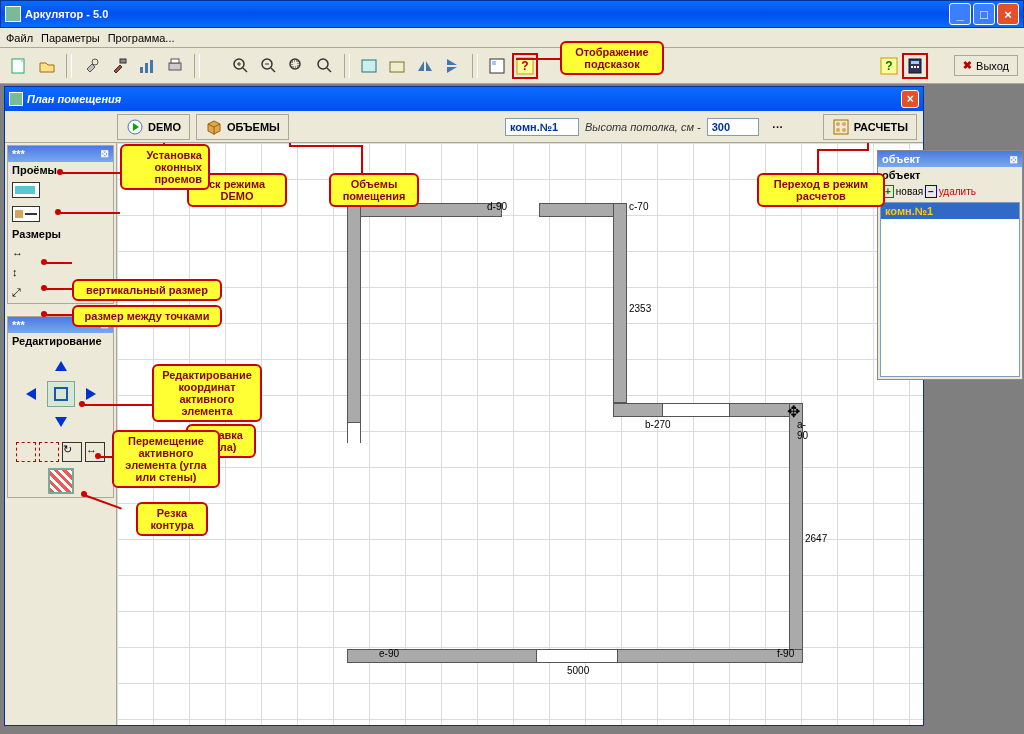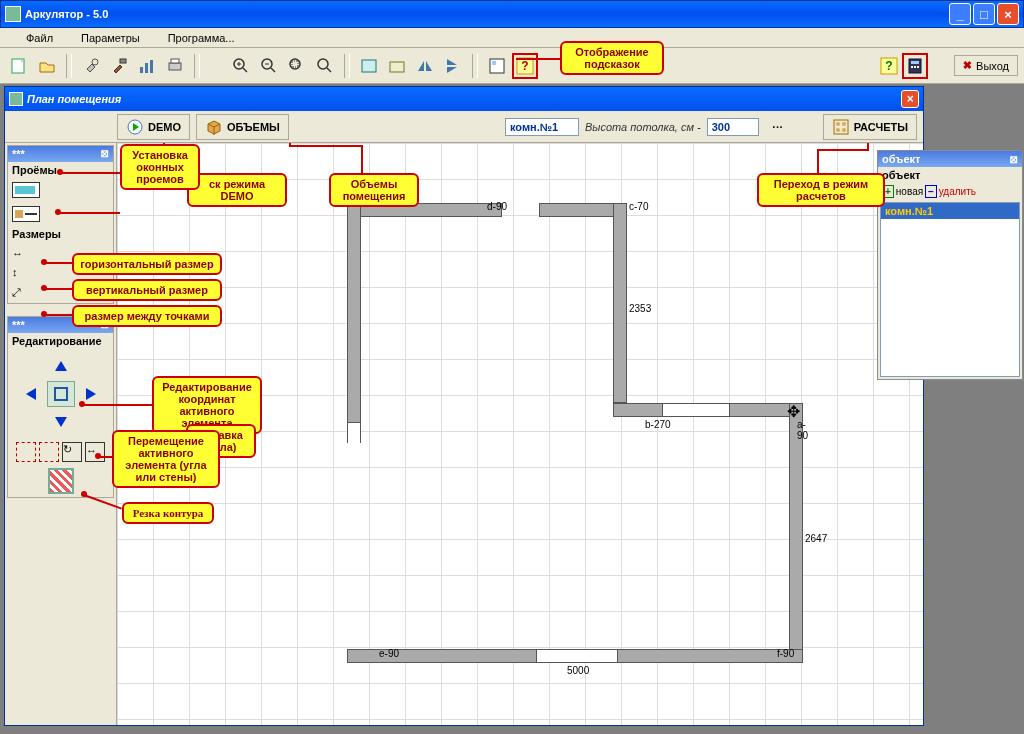--- a/index.html
+++ b/index.html
@@ -29,21 +29,21 @@
     width:22px; height:22px; border:1px solid #fff; border-radius:3px;
     display:flex;align-items:center;justify-content:center;font-weight:bold;color:#fff;
     font-size:13px;
   }
   .win-btn.min, .win-btn.max { background:#3d7eff; }
   .win-btn.close { background:#e54f2a; }
   .menubar {
     height:20px; background:#ece9d8; display:flex; align-items:center;
     padding:0 6px; gap:8px; border-bottom:1px solid #aca899;
   }
-  .menubar span { cursor:default;margin-left:20px; }
+  .menubar span { cursor:default; }
   .toolbar-main {
     height:36px; background:#ece9d8; display:flex; align-items:center;
     padding:2px 6px; gap:2px; border-bottom:1px solid #aca899; position:relative;
   }
   .tb-btn {
     width:26px; height:26px; display:flex;align-items:center;justify-content:center;
     border:1px solid transparent;
   }
   .tb-sep { width:6px; height:24px; border-left:1px solid #aca899; border-right:1px solid #fff; margin:0 4px; }
   .exit-btn {
@@ -494,53 +494,52 @@
         <div style="position:absolute;left:244px;top:2px;width:2px;height:28px;background:#cc0000;"></div>
 
         <div class="callout" style="left:640px;top:30px;width:128px;">Переход в режим расчетов</div>
         <div style="position:absolute;left:750px;top:-18px;width:2px;height:24px;background:#cc0000;"></div>
         <div style="position:absolute;left:700px;top:6px;width:52px;height:2px;background:#cc0000;"></div>
         <div style="position:absolute;left:700px;top:6px;width:2px;height:24px;background:#cc0000;"></div>
       </div>
     </div>
   </div>
 
-  <div class="callout" style="left:120px;top:60px;width:80px;">Установка оконных проемов</div>
+  <div class="callout" style="left:120px;top:60px;width:90px;text-align:right;">Установка оконных проемов</div>
   <div class="callout-line" style="left:60px;top:88px;width:60px;"></div>
   <div class="callout-dot" style="left:60px;top:88px;"></div>
 
   <div class="callout-line" style="left:58px;top:128px;width:62px;"></div>
   <div class="callout-dot" style="left:58px;top:128px;"></div>
 
-  <div class="callout" style="left:72px;top:169px;width:150px;">горизонтальный размер</div>
   <div class="callout-line" style="left:44px;top:178px;width:28px;"></div>
   <div class="callout-dot" style="left:44px;top:178px;"></div>
 
   <div class="callout" style="left:72px;top:195px;width:150px;">вертикальный размер</div>
   <div class="callout-line" style="left:44px;top:204px;width:28px;"></div>
   <div class="callout-dot" style="left:44px;top:204px;"></div>
 
   <div class="callout" style="left:72px;top:221px;width:150px;">размер между точками</div>
   <div class="callout-line" style="left:44px;top:230px;width:28px;"></div>
   <div class="callout-dot" style="left:44px;top:230px;"></div>
 
-  <div class="callout" style="left:152px;top:292px;width:110px;">Редактирование координат активного элемента</div>
+  <div class="callout" style="left:152px;top:280px;width:110px;">Редактирование координат активного элемента</div>
   <div class="callout-line" style="left:82px;top:320px;width:70px;"></div>
   <div class="callout-dot" style="left:82px;top:320px;"></div>
 
   <div class="callout" style="left:186px;top:340px;width:70px;">
     <div>Вставка</div>
       <div>(угла)</div>
   </div>
 
   <div class="callout" style="left:112px;top:346px;width:108px;">Перемещение активного элемента (угла или стены)</div>
   <div class="callout-line" style="left:98px;top:372px;width:14px;"></div>
   <div class="callout-dot" style="left:98px;top:372px;"></div>
 
-  <div class="callout" style="left:122px;top:418px;width:92px;font-family:Liberation Serif, serif;">Резка контура</div>
+  <div class="callout" style="left:136px;top:418px;width:72px;">Резка контура</div>
   <div class="callout-line" style="left:84px;top:410px;width:40px; transform:rotate(20deg);"></div>
   <div class="callout-dot" style="left:84px;top:410px;"></div>
 
   <div class="object-panel" style="left:877px;">
     <div class="object-panel-hdr">
       <span>объект</span>
       <span style="font-size:10px;">⊠</span>
     </div>
     <div class="object-panel-sub">объект</div>
     <div class="op-row">

